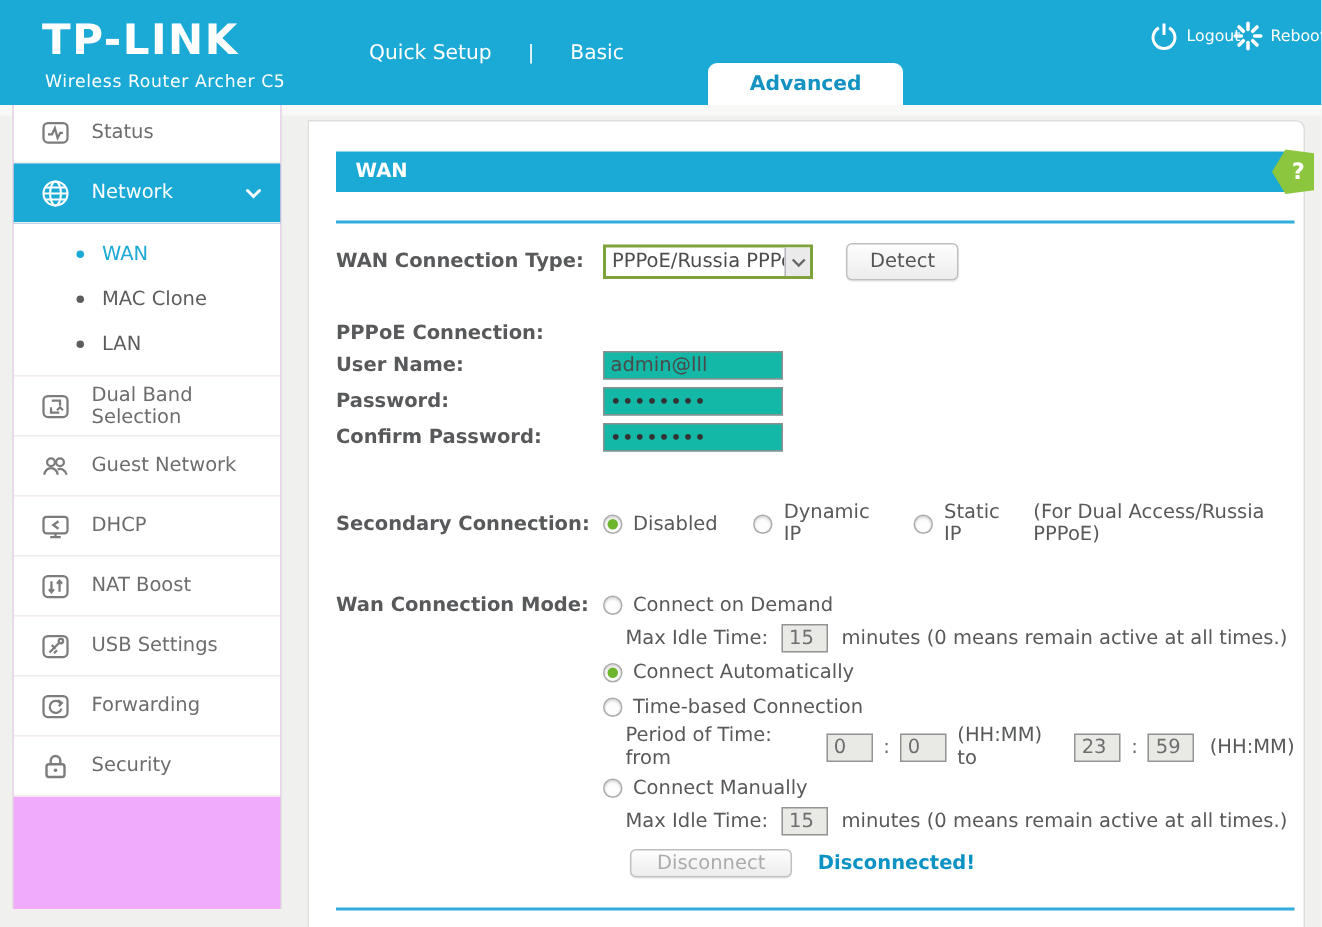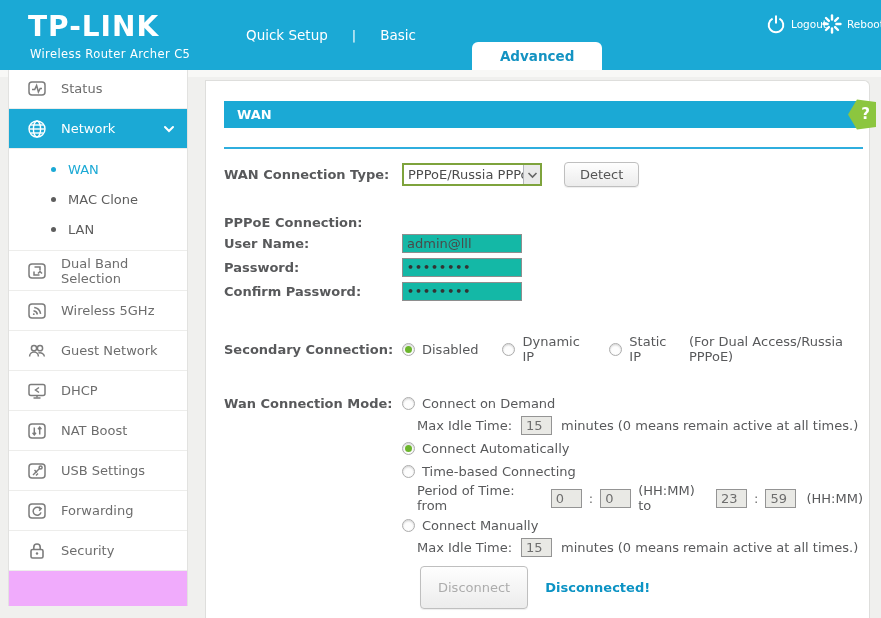--- a/index.html
+++ b/index.html
@@ -112,21 +112,21 @@
   .mode-sub { margin-left:15px; margin-top:1px; }
   .num {
     width:31px; height:19px; border:1px solid #949494; background:#e9e9e5; color:#6e6e6e;
     font-size:13px; font-family:inherit; padding:1px 4px;
   }
   .num-m { margin:0 9px; }
   .num-p { margin:0 7px; }
   .colon { color:#6e6e6e; }
   .mode-buttons { margin-top:8px; display:flex; align-items:center; }
   .btn-connect { padding:5px 24px; }
-  .btn-disconnect { margin-left:18px; padding:13px 17px; }
+  .btn-disconnect { margin-left:18px; padding:1px 17px; }
   .status-text { color:#0C93C4; font-weight:bold; margin-left:17px; }
 
   .rule2 { margin:20px 6px 0 18px; height:2px; background:#2FAEDE; }
 </style>
 </head>
 <body>
 
 <div class="header">
   <div class="brand">TP-LINK</div>
   <div class="model">Wireless Router Archer C5</div>
@@ -218,31 +218,20 @@
         <rect x="3" y="4" width="16" height="14" rx="3"></rect>
         <polyline points="8.5,7 14,7 14,10.5"></polyline>
           <polyline points="12,9 14,11 16,9" transform="translate(0,1.5) scale(1,-1) translate(0,-21)"></polyline>
         <polyline points="13.5,15 8,15 8,11.5"></polyline>
       </svg>
     </span>
     <span>Dual Band Selection</span>
   </div>
 
 
-  <div class="side-item">
-    <span>
-      <svg width="22" height="22" viewBox="0 0 22 22" stroke-width="1.5">
-        <rect x="3" y="4" width="16" height="14" rx="3"></rect>
-        <circle cx="7.8" cy="14.2" r="0.9" fill="#7c7c7c" stroke="none"></circle>
-        <path d="M7.5 10.8 a4.5 4.5 0 0 1 3.9 3.7"></path>
-        <path d="M8.2 7.6 a7.5 7.5 0 0 1 6.4 6.2"></path>
-      </svg>
-    </span>
-    <span>Wireless 5GHz</span>
-  </div>
 
   <div class="side-item">
     <span>
       <svg width="22" height="22" viewBox="0 0 22 22" stroke-width="1.5">
         <circle cx="8" cy="8.2" r="2.6"></circle>
           <circle cx="14" cy="8.2" r="2.6"></circle>
         <path d="M3.6 16.5 a4.4 4.4 0 0 1 8.8 0"></path>
         <path d="M12.4 13 a4.4 4.4 0 0 1 6 3.5"></path>
       </svg>
     </span>
@@ -379,21 +368,21 @@
           <span>minutes (0 means remain active at all times.)</span>
         </div>
 
         <div class="mode-row" style="margin-top:2px;">
           <span class="radio checked"></span>
           <span class="radio-label">Connect Automatically</span>
         </div>
 
         <div class="mode-row" style="margin-top:2px;">
           <span class="radio"></span>
-          <span class="radio-label">Time-based Connecting</span>
+          <span class="radio-label">Time-based Connection</span>
         </div>
 
         <div class="mode-row mode-sub">
           <span>Period of Time: from</span>
           <input class="num num-p" type="text" value="0" style="">
           <span class="colon">:</span>
           <input class="num num-p" type="text" value="0" style="">
           <span>(HH:MM) to</span>
           <input class="num num-p" type="text" value="23" style="">
           <span class="colon">:</span>

